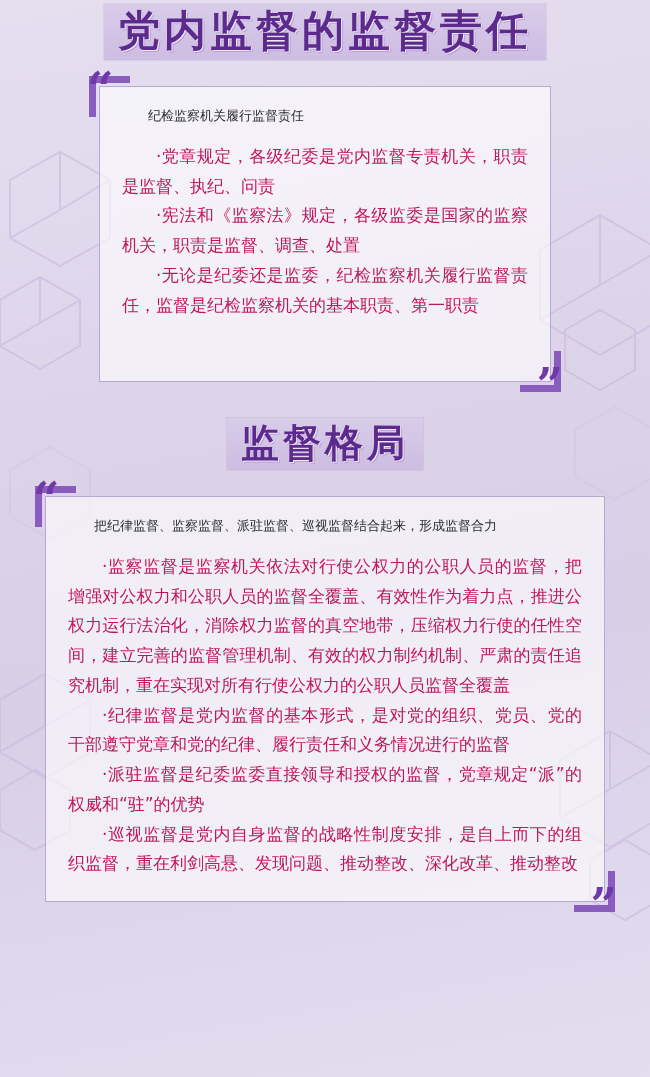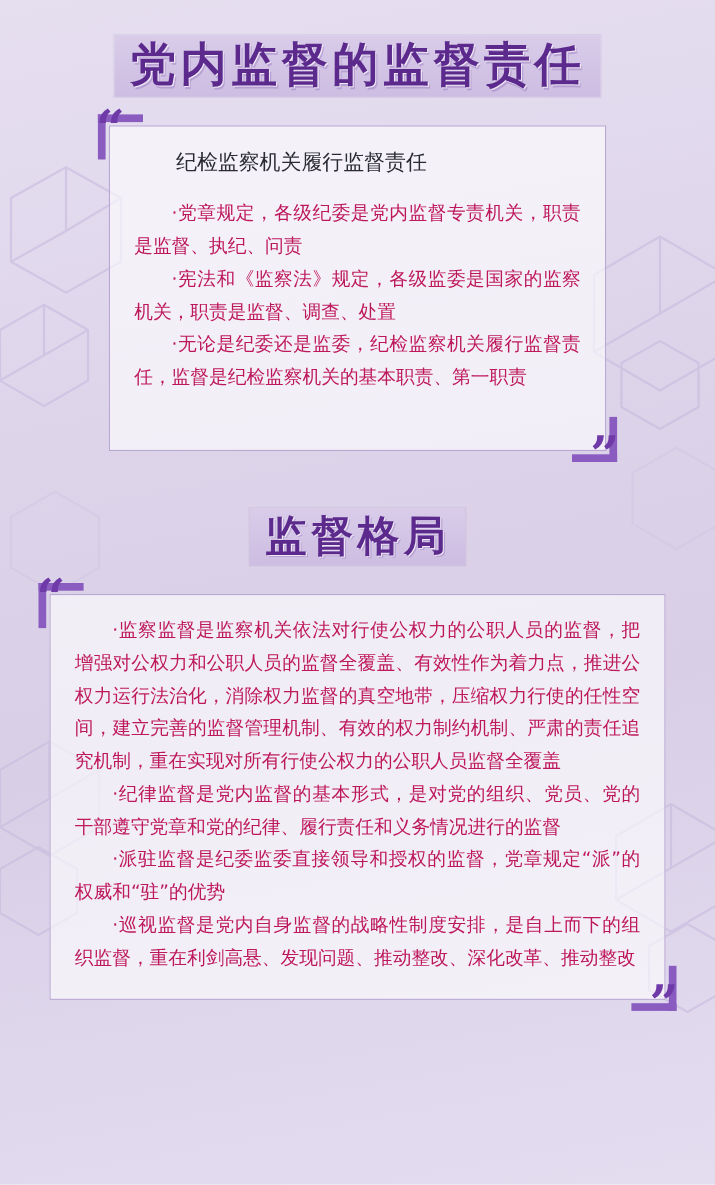--- a/index.html
+++ b/index.html
@@ -98,22 +98,22 @@
     border-top: 7px solid #8a5cc0;
   }
   .corner-br {
     right: -10px; bottom: -10px;
     border-right: 7px solid #8a5cc0;
     border-bottom: 7px solid #8a5cc0;
   }
 
   
   .lead {
-    font-family: Liberation Mono, monospace;
-    font-size: 19px;
+    font-family: Liberation Sans, sans-serif;
+    font-size: 13px;
     color: #2a2a33;
     line-height: 1.75;
     text-indent: 2em;
     margin: 0 0 14px 0;
   }
   .para {
     font-family: "DejaVu Sans", "Liberation Sans", sans-serif;
     font-size: 17px;
     color: #be185d;
     line-height: 1.75;
@@ -152,21 +152,21 @@
       <path d="M560 760 L610 731 L660 760 L660 818 L610 847 L560 818 Z"></path>
       <path d="M610 731 L610 789 L560 818 M610 789 L660 760"></path>
       <path d="M590 860 L625 840 L660 860 L660 900 L625 920 L590 900 Z"></path>
 
       <path d="M575 430 L615 407 L655 430 L655 476 L615 499 L575 476 Z" opacity="0.45"></path>
       <path d="M10 470 L50 447 L90 470 L90 516 L50 539 L10 516 Z" opacity="0.45"></path>
     </g>
   </svg>
 </div>
 
-<div class="section" id="section-one" style="padding-top:32px;border-radius:31px;">
+<div class="section" id="section-one" style="padding-top:4px;border-radius:31px;">
 
   <div class="title-wrap title-1">
     <div class="title-band">
       <div class="title-text">党内监督的监督责任</div>
     </div>
   </div>
 
   <div class="card-outer" style="margin-top:26px;">
     <span class="quote quote-open">“</span>
     <span class="quote quote-close">”</span>
@@ -176,35 +176,36 @@
       <div class="card-inner">
         <p class="lead">纪检监察机关履行监督责任</p>
         <p class="para">·党章规定，各级纪委是党内监督专责机关，职责是监督、执纪、问责</p>
         <p class="para">·宪法和《监察法》规定，各级监委是国家的监察机关，职责是监督、调查、处置</p>
         <p class="para">·无论是纪委还是监委，纪检监察机关履行监督责任，监督是纪检监察机关的基本职责、第一职责</p>
       </div>
     </div>
   </div>
 </div>
 
-<div class="section" id="section-two" style="padding-top:52px;">
+<div class="section" id="section-two" style="padding-top:36px;">
 
   <div class="title-wrap title-2">
     <div class="title-band">
       <div class="title-text">监督格局</div>
     </div>
   </div>
 
   <div class="card-outer" style="margin-top:26px;">
     <span class="quote quote-open">“</span>
     <span class="quote quote-close">”</span>
     <div class="corner corner-tl"></div>
     <div class="corner corner-br"></div>
     <div class="card">
       <div class="card-inner">
+        <p class="lead">把纪律监督、监察监督、派驻监督、巡视监督结合起来，形成监督合力</p>
         <p class="para">·监察监督是监察机关依法对行使公权力的公职人员的监督，把增强对公权力和公职人员的监督全覆盖、有效性作为着力点，推进公权力运行法治化，消除权力监督的真空地带，压缩权力行使的任性空间，建立完善的监督管理机制、有效的权力制约机制、严肃的责任追究机制，重在实现对所有行使公权力的公职人员监督全覆盖</p>
         <p class="para">·纪律监督是党内监督的基本形式，是对党的组织、党员、党的干部遵守党章和党的纪律、履行责任和义务情况进行的监督</p>
         <p class="para">·派驻监督是纪委监委直接领导和授权的监督，党章规定“派”的权威和“驻”的优势</p>
         <p class="para">·巡视监督是党内自身监督的战略性制度安排，是自上而下的组织监督，重在利剑高悬、发现问题、推动整改、深化改革、推动整改</p>
       </div>
     </div>
   </div>
 </div>
 
 </body></html>

